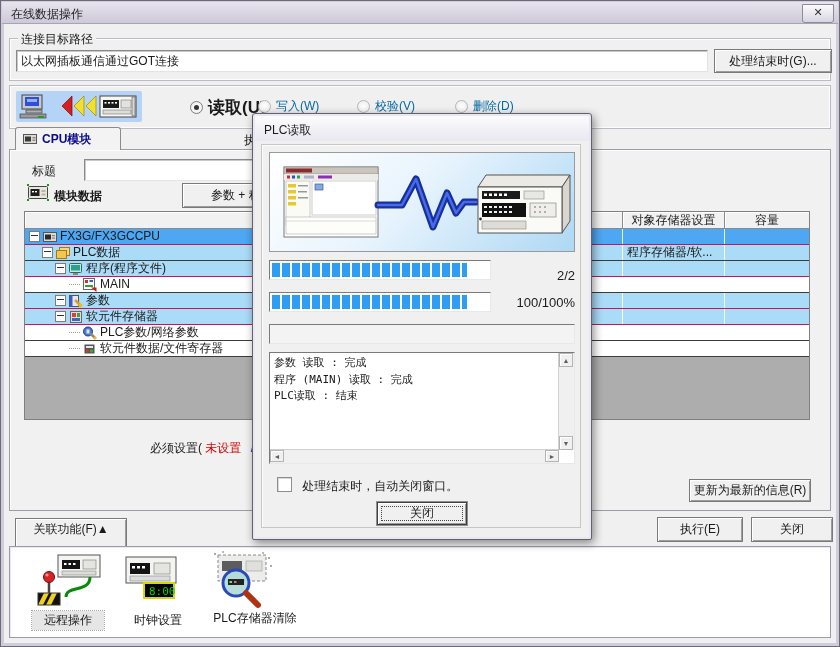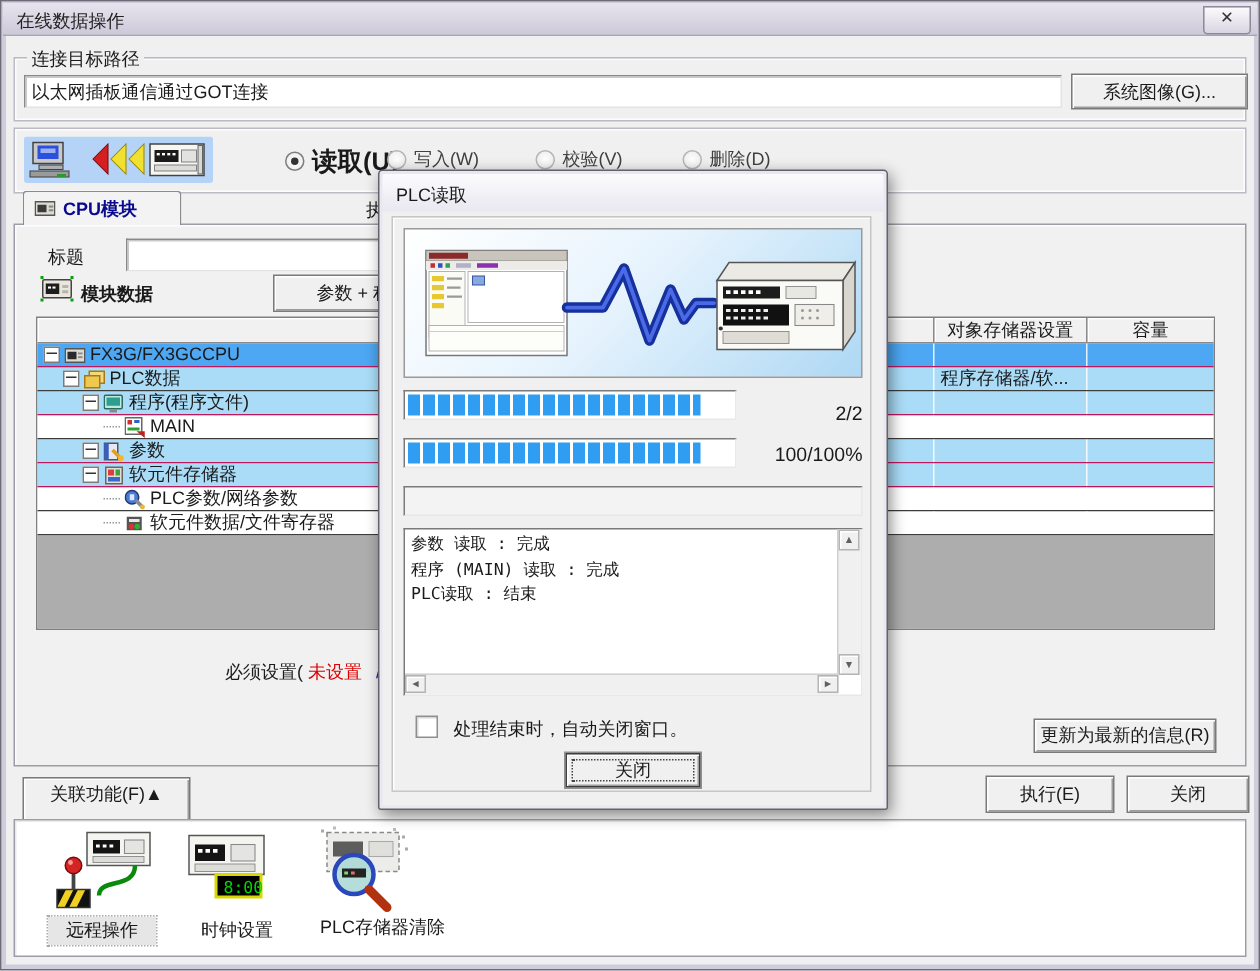--- a/index.html
+++ b/index.html
@@ -11,21 +11,21 @@
   .closebtn{position:absolute;right:4px;top:2px;width:30px;height:17px;background:linear-gradient(#fbfbfc,#d8d5e2);border:1px solid #8e8a9a;border-radius:0 0 3px 3px;text-align:center;line-height:15px;font-size:11px;color:#333;cursor:default;}
   
   .grp{position:absolute;border:1px solid #bdbac6;box-shadow:inset 0 0 0 1px #fdfdfd;}
   .grp .legend{position:absolute;top:-8px;left:8px;background:#f0f0f0;padding:0 3px;}
   .field{background:#fff;border:1px solid;border-color:#898989 #e3e3e3 #e3e3e3 #898989;box-shadow:inset 1px 1px 0 #c9c9c9;padding:2px 4px;box-sizing:border-box;}
   .btn{background:#f0f0f0;border:1px solid #7a7a7a;box-shadow:inset 1px 1px 0 #ffffff,inset -1px -1px 0 #9c9c9c;text-align:center;box-sizing:border-box;cursor:default;}
   
   .radio{display:inline-flex;align-items:center;gap:5px;position:absolute;}
   .rb{width:11px;height:11px;border-radius:50%;background:radial-gradient(#fff,#e9e9e9);border:1px solid #7e7e7e;position:relative;}
   .radio.on .rb::after{content:"";position:absolute;left:3px;top:3px;width:5px;height:5px;border-radius:50%;background:#333;}
-  .radio.dis{color:#404040;}
+  .radio.dis{color:#0369a1;}
   .radio.dis .rb{border-color:#b5b5b5;}
   .radio.on{font-weight:bold;font-size:17px;}
   
   .tab{position:absolute;left:14px;top:126px;width:106px;height:23px;background:#f3f3f3;border:1px solid #8b8b8b;border-bottom:none;border-radius:3px 3px 0 0;display:flex;align-items:center;gap:5px;padding-left:7px;box-sizing:border-box;z-index:2;font-weight:bold;color:#0a0a90;}
   .panel{position:absolute;left:8px;top:148px;width:822px;height:362px;background:#f1f1f1;border:1px solid #9c9ca6;box-shadow:inset 1px 1px 0 #fdfdfd;box-sizing:border-box;}
   
   .tablewrap{position:absolute;left:14px;top:61px;width:784px;border:1px solid #808080;box-sizing:content-box;}
   .thead{display:flex;height:17px;background:#f1f1f1;}
   .th{border-right:1px solid #8a8a8a;border-bottom:1px solid #8a8a8a;box-shadow:inset 1px 1px 0 #fff;text-align:center;line-height:17px;box-sizing:border-box;overflow:hidden;white-space:nowrap;}
   .th.c1{width:598px;}.th.c2{width:102px;}.th.c3{width:84px;border-right:none;}
@@ -81,21 +81,21 @@
       <span>✕</span>
     </div>
   </div>
 
   <div class="grp" style="left:8px;top:37px;width:820px;height:41px;">
     <span class="legend">连接目标路径</span>
     <div class="field" style="position:absolute;left:6px;top:11px;width:692px;height:22px;">
       <span>以太网插板通信通过GOT连接</span>
     </div>
     <div class="btn" style="position:absolute;left:704px;top:10px;width:118px;height:24px;line-height:22px;">
-      <span>系统图像(G)...</span>
+      <span>处理结束时(G)...</span>
     </div>
   </div>
 
   <div class="grp" style="left:8px;top:84px;width:820px;height:42px;">
     <svg style="position:absolute;left:6px;top:5px;" width="126" height="31" viewBox="0 0 126 31">
       <rect x="0" y="0" width="126" height="31" rx="2" fill="#b5d3f6"></rect>
       <rect x="6" y="4" width="20" height="14" fill="#c9c9c9" stroke="#444"></rect>
       <rect x="9" y="6" width="14" height="9" fill="#2c50de"></rect>
       <rect x="11" y="8" width="10" height="3" fill="#9ab0f0"></rect>
       <rect x="10" y="19" width="16" height="3" fill="#b0b0b0" stroke="#444" stroke-width="0.7"></rect>

